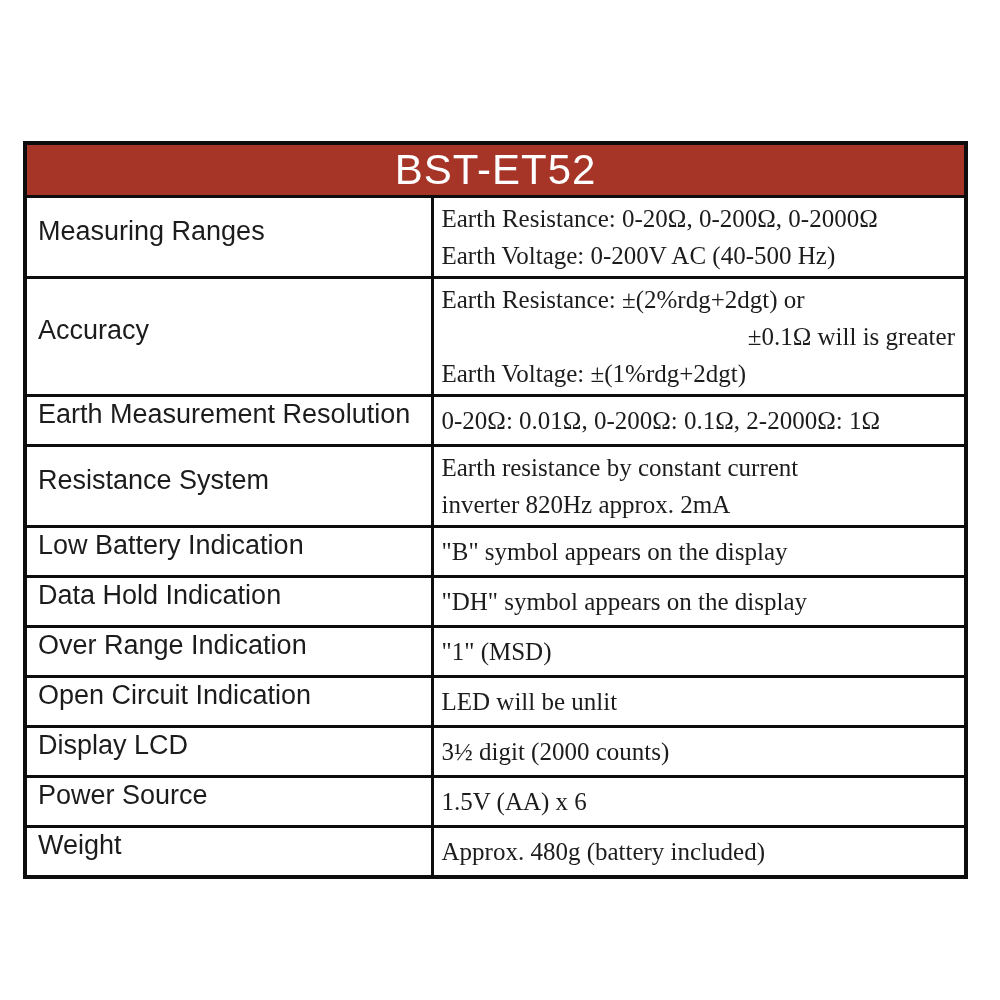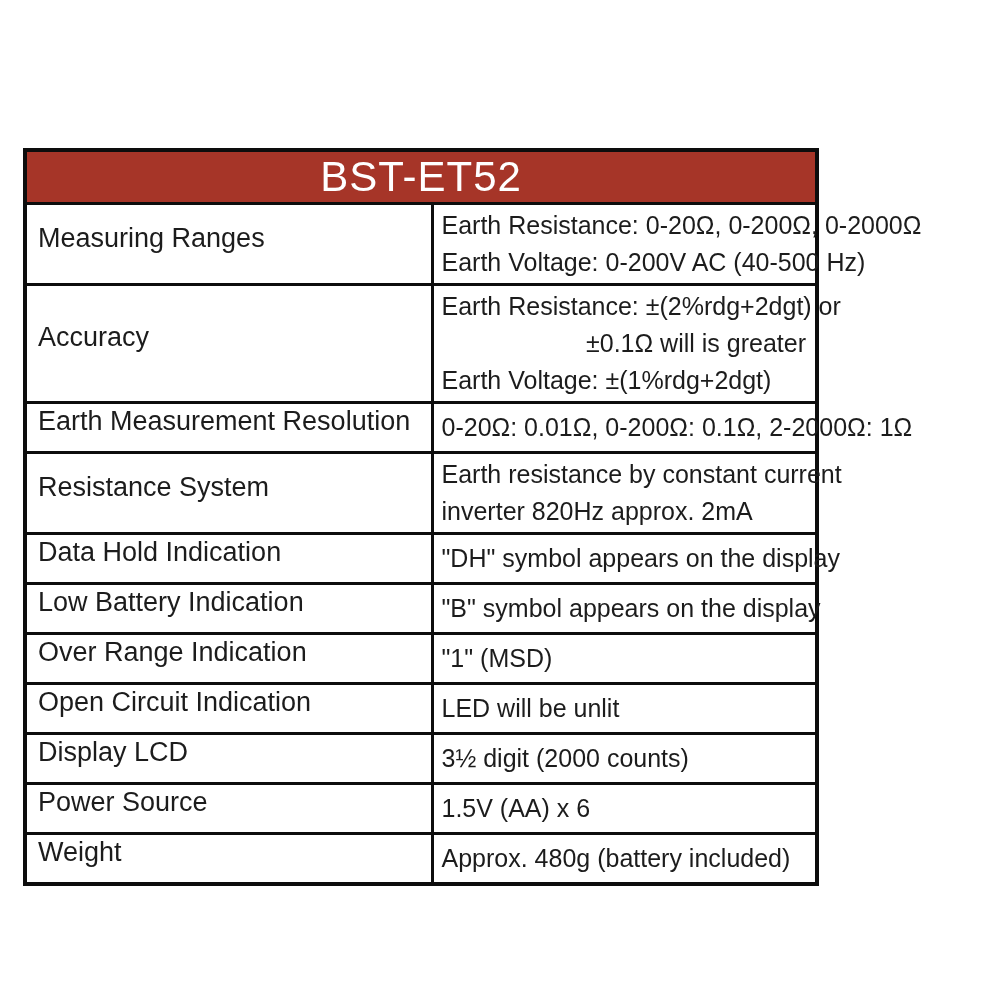--- a/index.html
+++ b/index.html
@@ -16,22 +16,22 @@
     width: 1000px;
     height: 1000px;
     background: var(--page-bg);
     font-family: "Liberation Sans", sans-serif;
     color: var(--text);
     overflow: hidden;
   }
   .spec-table {
     position: absolute;
     left: 23px;
-    top: 148px;
-    width: 796px;
+    top: 141px;
+    width: 945px;
     border-collapse: collapse;
     table-layout: fixed;
     border: 4px solid var(--border);
   }
   .col-label { width: 407px; }
   .spec-table th,
   .spec-table td {
     border: 3px solid var(--border);
   }
   .spec-table th {
@@ -53,20 +53,21 @@
     overflow: hidden;
   }
   .value-cell {
     font-size: 25px;
     padding: 2px 3px 2px 8px;
     vertical-align: middle;
   }
   .line {
     line-height: 37px;
     white-space: nowrap;
+    font-family: Liberation Serif, serif;
   }
   .line.right {
     text-align: right;
     padding-right: 6px;
   }
 </style>
 </head>
 <body>
 
 <div class="page">
@@ -103,29 +104,29 @@
           </td>
         </tr>
         <tr>
           <td class="label-cell">Resistance System</td>
           <td class="value-cell">
             <div class="line">Earth resistance by constant current</div>
             <div class="line">inverter 820Hz approx. 2mA</div>
           </td>
         </tr>
         <tr>
+          <td class="label-cell">Low Battery Indication</td>
+          <td class="value-cell">
+            <div class="line">"B" symbol appears on the display</div>
+          </td>
+        </tr>
+        <tr>
           <td class="label-cell">Data Hold Indication</td>
           <td class="value-cell">
             <div class="line">"DH" symbol appears on the display</div>
-          </td>
-        </tr>
-        <tr>
-          <td class="label-cell">Low Battery Indication</td>
-          <td class="value-cell">
-            <div class="line">"B" symbol appears on the display</div>
           </td>
         </tr>
         <tr>
           <td class="label-cell">Over Range Indication</td>
           <td class="value-cell">
             <div class="line">"1" (MSD)</div>
           </td>
         </tr>
         <tr>
           <td class="label-cell">Open Circuit Indication</td>

